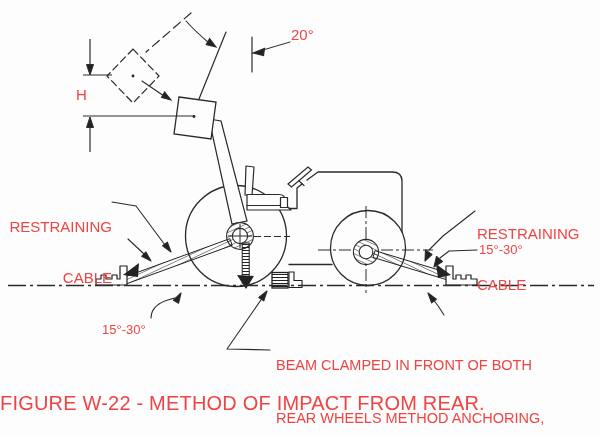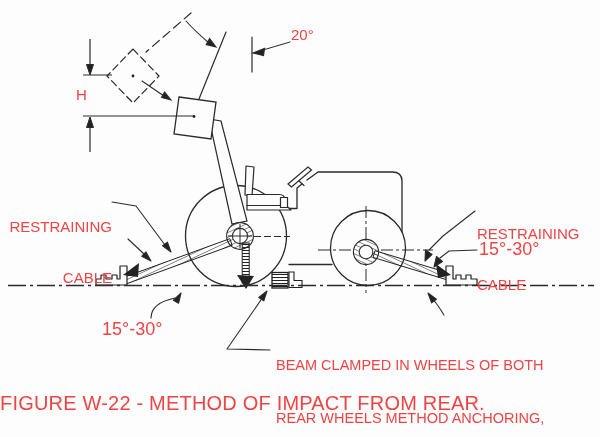--- a/index.html
+++ b/index.html
@@ -3,21 +3,21 @@
 <meta charset="utf-8">
 <style>
   html,body{margin:0;padding:0;background:#e8e8e8;}
   .stage{
     position:relative;width:600px;height:437px;background:#fdfdfd;
     font-family:"Liberation Sans","DejaVu Sans",sans-serif;color:#1c1c1c;
     overflow:hidden;margin:0 auto;
   }
   .stage svg{position:absolute;left:0;top:0;}
   .lbl{position:absolute;white-space:pre;line-height:17px;font-size:15px;color:#ef4444;}
-  .lbl-small{font-size:18px;}
+  .lbl-small{font-size:13px;}
   .cable-left{left:4px;top:184px;width:108px;text-align:right;font-size:15px;}
   .cable-right{left:477px;top:191px;font-size:15px;}
   .angle20{left:291px;top:26px;}
   .hdim{left:76px;top:86px;}
   .a1530-right{left:479px;top:241px;}
   .a1530-left{left:102px;top:321px;}
   .beamnote{left:276px;top:322px;font-size:14.5px;line-height:17.5px;}
   .caption{left:0;top:395px;width:600px;text-align:left;font-size:20px;letter-spacing:.2px;}
 </style>
 </head>
@@ -164,20 +164,20 @@
 <div class="lbl cable-right">
   <div>RESTRAINING</div>
   <div>CABLE</div>
 </div>
 
 <div class="lbl lbl-small a1530-right">15°-30°</div>
 
 <div class="lbl lbl-small a1530-left">15°-30°</div>
 
 <div class="lbl beamnote">
-  <div>BEAM CLAMPED IN WHEELS OF BOTH</div>
+  <div>BEAM CLAMPED IN FRONT OF BOTH</div>
   <div>REAR WHEELS METHOD ANCHORING,</div>
   
 </div>
 
 <div class="lbl caption">FIGURE W-22 - METHOD OF IMPACT FROM REAR.</div>
 
 </div>
 
 </body></html>

